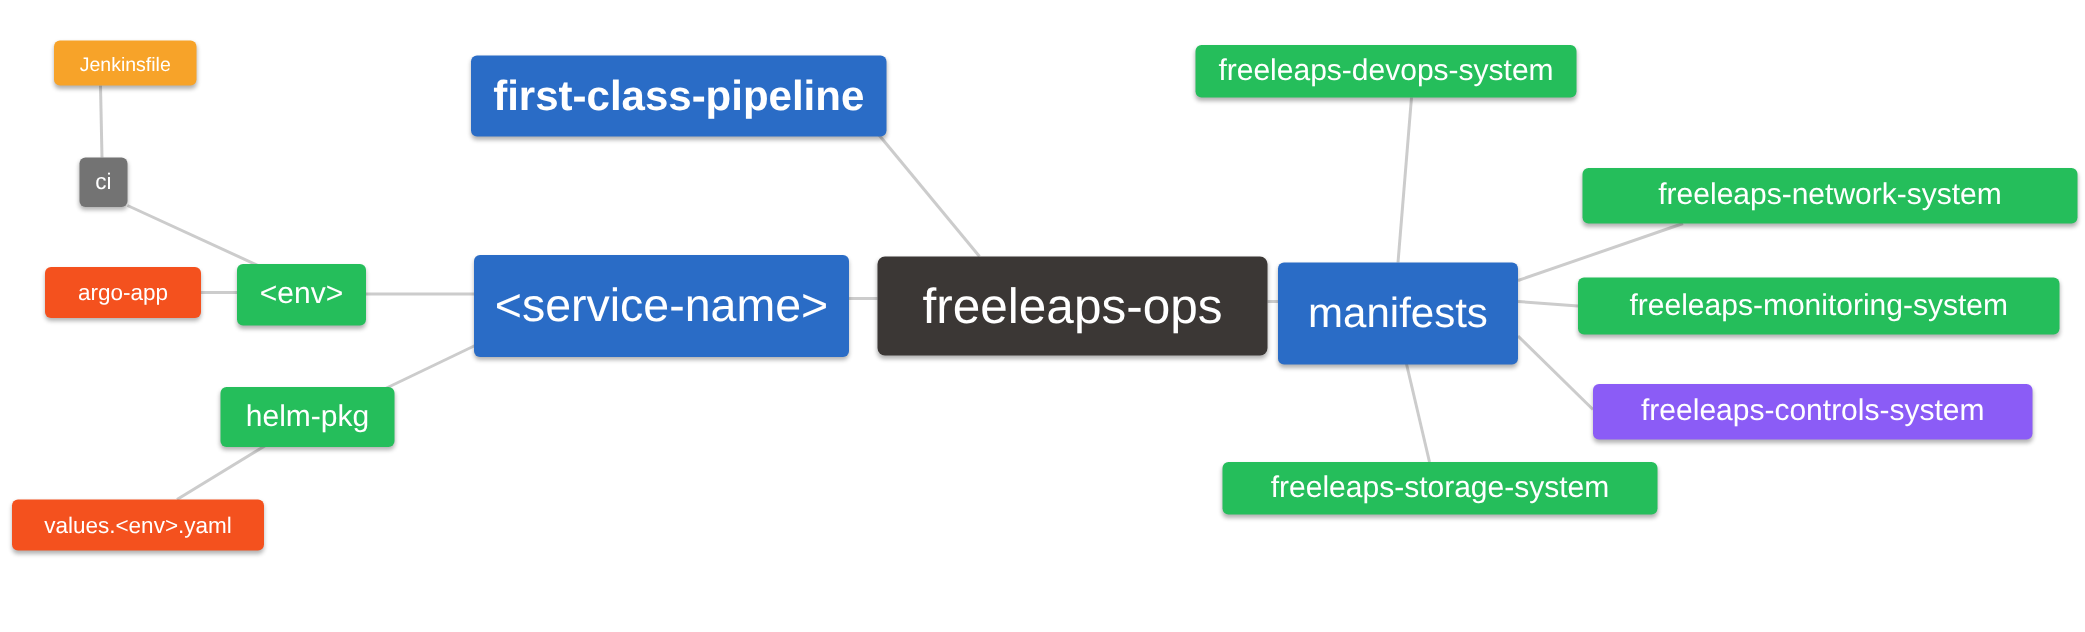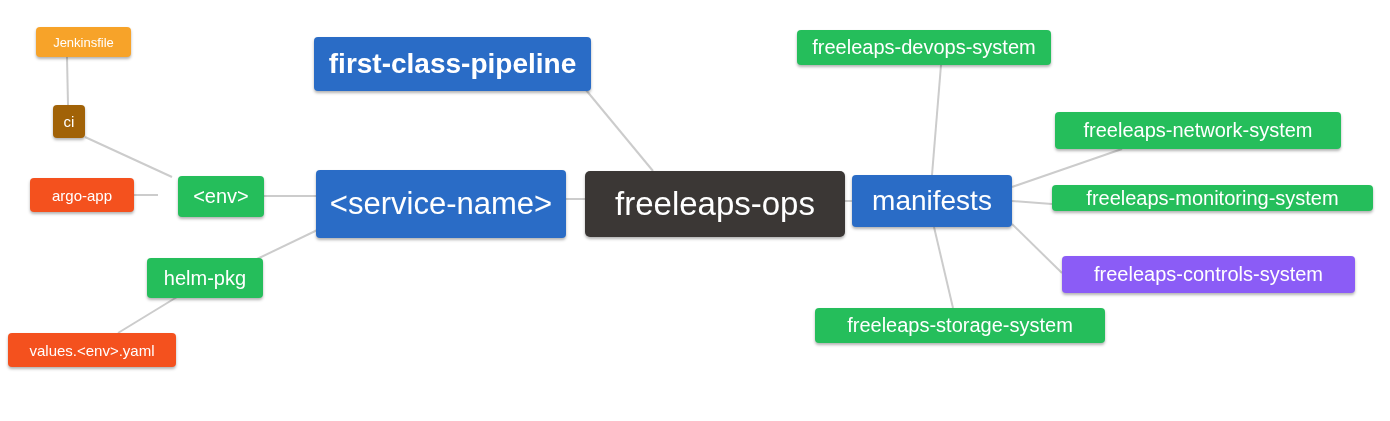--- a/index.html
+++ b/index.html
@@ -70,57 +70,57 @@
   </div>
 
   <div class="node" style="left: 316px; top: 170px; width: 250px; height: 68px; background: rgb(42, 108, 198); font-size: 31px;">
     <span class="node-label">&lt;service-name&gt;</span>
   </div>
 
   <div class="node" style="left: 314px; top: 37px; width: 277px; height: 54px; background: rgb(42, 108, 198); font-size: 28px; font-weight: bold;">
     <span class="node-label">first-class-pipeline</span>
   </div>
 
-  <div class="node" style="left: 852px; top: 175px; width: 160px; height: 52px; background: rgb(42, 108, 198); font-size: 28px;">
+  <div class="node" style="left: 852px; top: 175px; width: 160px; height: 68px; background: rgb(42, 108, 198); font-size: 28px;">
     <span class="node-label">manifests</span>
   </div>
 
-  <div class="node" style="left: 158px; top: 176px; width: 86px; height: 41px; background: rgb(37, 190, 91); font-size: 20px; margin-left: 20px;">
+  <div class="node" style="left: 158px; top: 176px; width: 86px; height: 41px; background: rgb(37, 190, 91); font-size: 20px;">
     <span class="node-label">&lt;env&gt;</span>
   </div>
 
   <div class="node" style="left: 147px; top: 258px; width: 116px; height: 40px; background: rgb(37, 190, 91); font-size: 20px;">
     <span class="node-label">helm-pkg</span>
   </div>
 
   <div class="node" style="left: 30px; top: 178px; width: 104px; height: 34px; background: rgb(244, 81, 30); font-size: 15px;">
     <span class="node-label">argo-app</span>
   </div>
 
-  <div class="node" style="left: 53px; top: 105px; width: 32px; height: 33px; background: #a16207; font-size: 15px;">
+  <div class="node" style="left: 53px; top: 105px; width: 32px; height: 33px; background: #737373; font-size: 15px;">
     <span class="node-label">ci</span>
   </div>
 
   <div class="node" style="left: 20px; top: 27px; width: 95px; height: 30px; background: rgb(247, 163, 41); font-size: 13px; margin-left: 16px;">
     <span class="node-label">Jenkinsfile</span>
   </div>
 
   <div class="node" style="left: 8px; top: 333px; width: 168px; height: 34px; background: rgb(244, 81, 30); font-size: 15px;">
     <span class="node-label">values.&lt;env&gt;.yaml</span>
   </div>
 
   <div class="node" style="left: 797px; top: 30px; width: 254px; height: 35px; background: rgb(37, 190, 91); font-size: 20px;">
     <span class="node-label">freeleaps-devops-system</span>
   </div>
 
-  <div class="node" style="left: 1055px; top: 112px; width: 286px; height: 37px; background: rgb(37, 190, 91); font-size: 20px; justify-content: center;">
+  <div class="node" style="left: 1055px; top: 112px; width: 330px; height: 37px; background: rgb(37, 190, 91); font-size: 20px; justify-content: center;">
     <span class="node-label">freeleaps-network-system</span>
   </div>
 
-  <div class="node" style="left: 1052px; top: 185px; width: 321px; height: 26px; background: rgb(37, 190, 91); font-size: 20px;">
+  <div class="node" style="left: 1052px; top: 185px; width: 321px; height: 38px; background: rgb(37, 190, 91); font-size: 20px;">
     <span class="node-label">freeleaps-monitoring-system</span>
   </div>
 
   <div class="node" style="left: 1062px; top: 256px; width: 293px; height: 37px; background: #8b5cf6; font-size: 20px;">
     <span class="node-label">freeleaps-controls-system</span>
   </div>
 
   <div class="node" style="left: 815px; top: 308px; width: 290px; height: 35px; background: rgb(37, 190, 91); font-size: 20px;">
     <span class="node-label">freeleaps-storage-system</span>
   </div>

